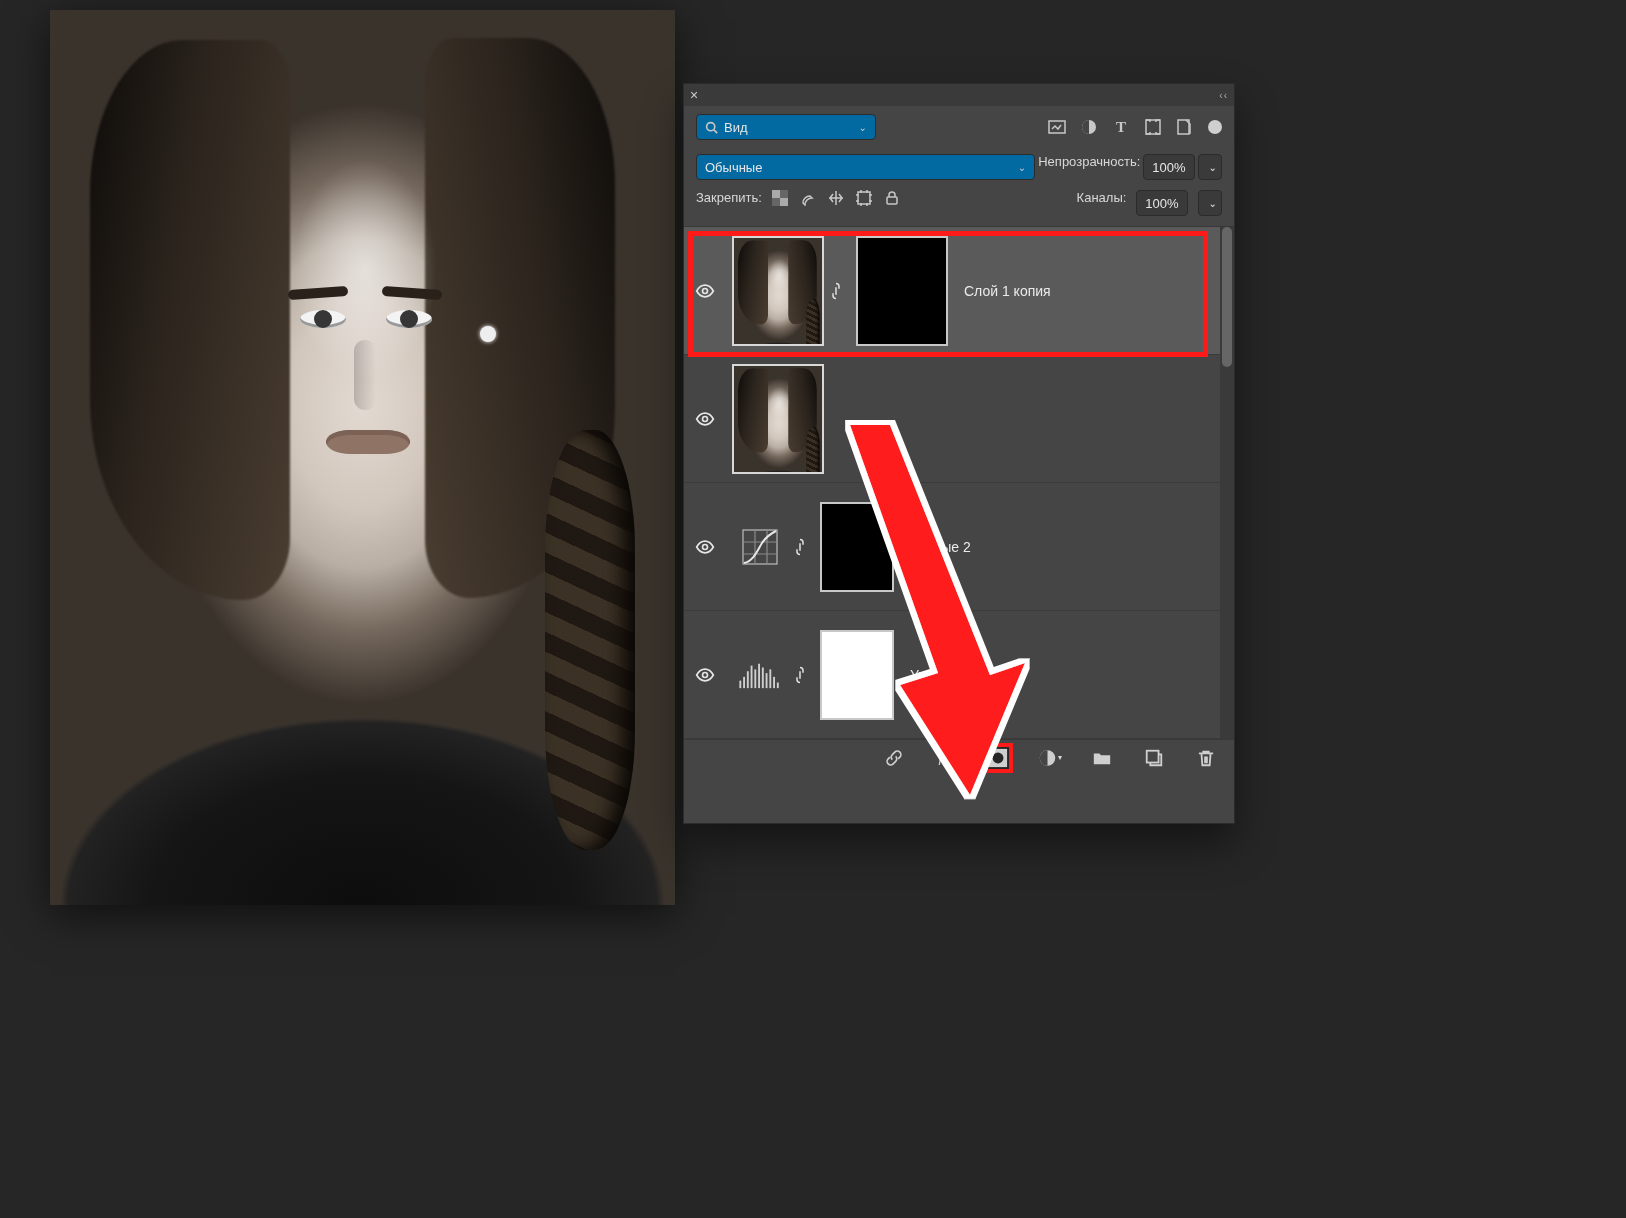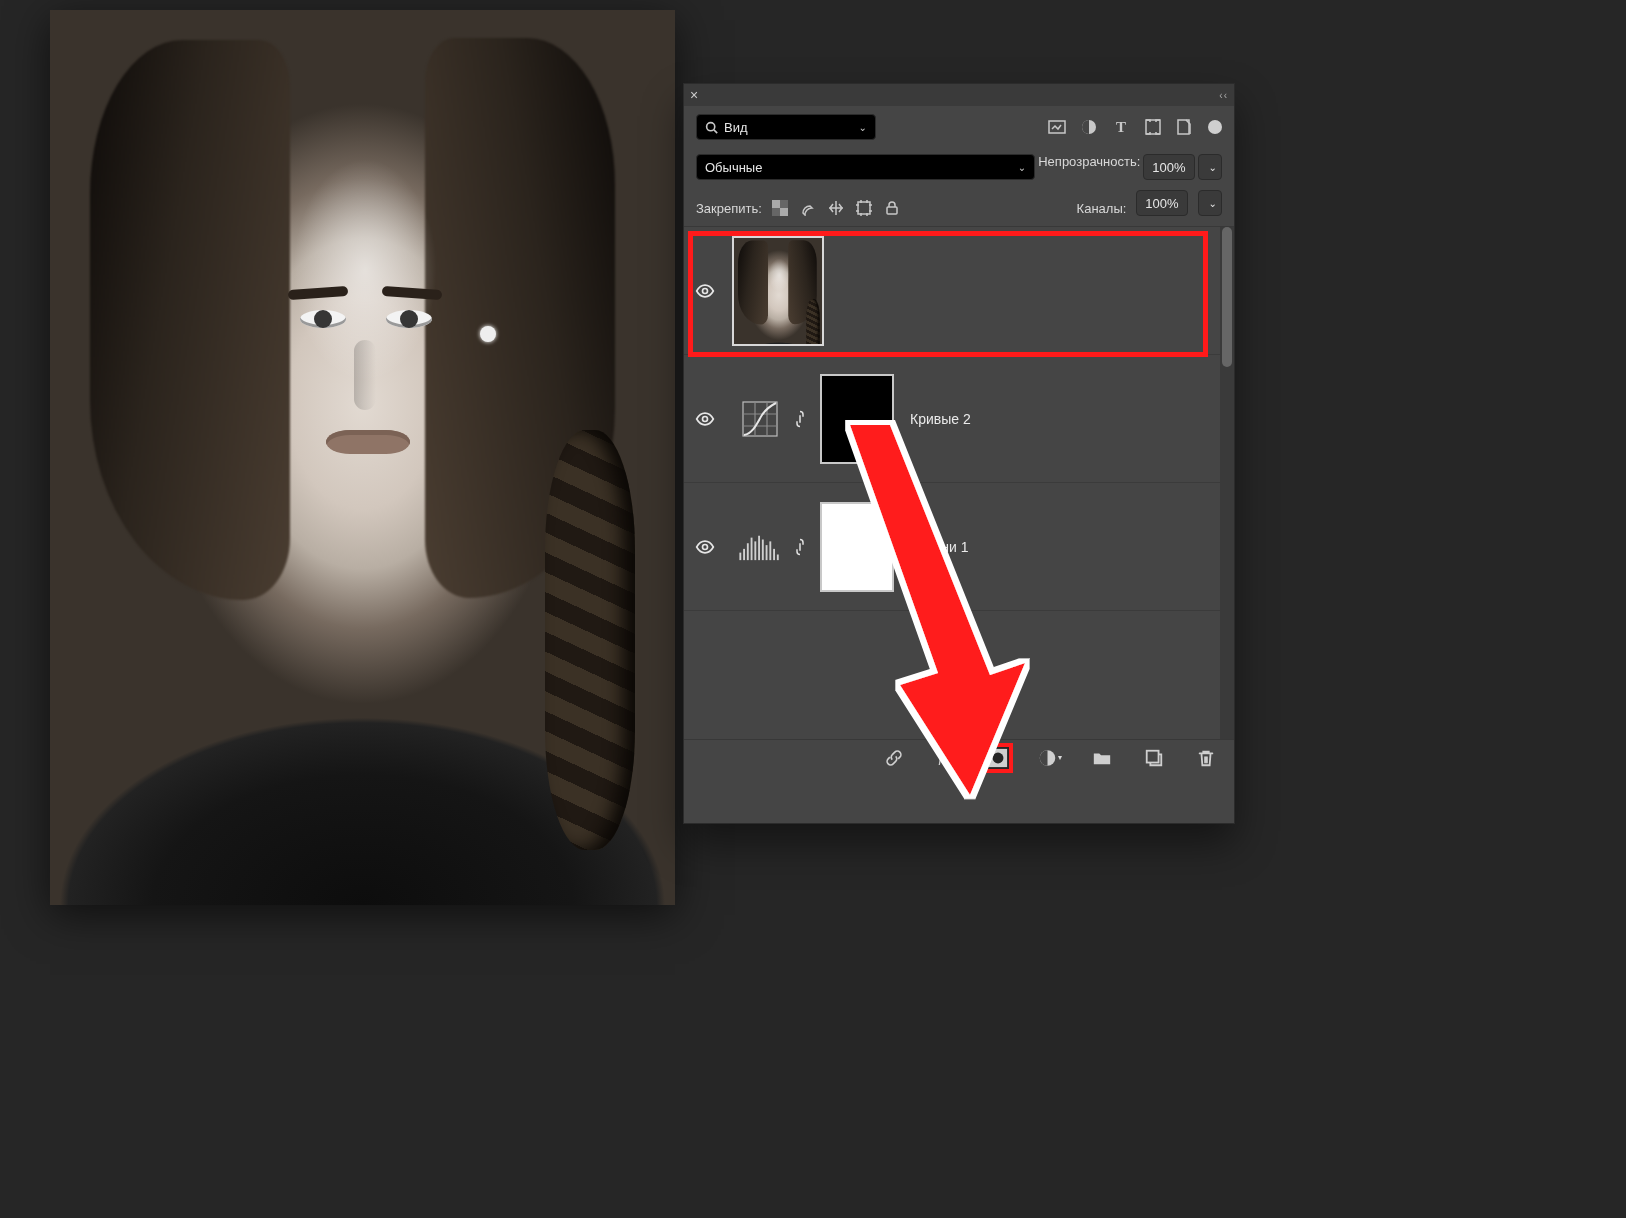--- a/index.html
+++ b/index.html
@@ -53,32 +53,32 @@
   }
   .panel-header { height: 22px; background: #3a3a3a; display:flex; align-items:center; padding:0 6px; }
   .close-x { font-size: 14px; color:#ccc; cursor: default; }
   .collapse { margin-left:auto; font-size: 10px; color:#aaa; letter-spacing:1px; }
   .tabs { display:flex; align-items:center; background:#353535; height:34px; border-bottom:1px solid #2b2b2b;}
   .tab { height:34px; display:flex; align-items:center; padding:0 14px; color:#c8c8c8; }
   .tab.active { background:#454545; color:#fff; font-weight:600; }
   .tabs .menu { margin-left:auto; padding:0 10px; color:#c8c8c8; font-size:15px;}
 
   .row1 { display:flex; align-items:center; gap:10px; padding:8px 12px; }
-  .dd { display:flex; align-items:center; gap:6px; background:#000000; border:1px solid #2b2b2b; border-radius:4px; height:26px; padding:0 8px;}
+  .dd { display:flex; align-items:center; gap:6px; background:#0369a1; border:1px solid #2b2b2b; border-radius:4px; height:26px; padding:0 8px;}
   .dd .chev { font-size:10px; color:#c8c8c8;}
   .filters { margin-left:auto; display:flex; align-items:center; gap:14px;}
   .ico { width:18px; height:18px; display:inline-block;}
   .dot { width:14px; height:14px; border-radius:50%; background:#cfcfcf; display:inline-block;}
 
   .row2 { display:flex; align-items:flex-start; gap:3px; padding:6px 12px 10px 12px;}
   .row2 .wide { flex:1;}
   .lbl { color:#d8d8d8; }
   .valbox { display:flex; align-items:center; background:#3a3a3a; border:1px solid #2b2b2b; border-radius:4px; height:26px; padding:0 8px;}
   .valbox .chev { margin-left:6px; font-size:10px;}
-  .row3 { display:flex; align-items:flex-end; gap:10px; padding:0 12px 10px 12px; border-bottom:1px solid #383838;}
+  .row3 { display:flex; align-items:flex-start; gap:10px; padding:0 12px 10px 12px; border-bottom:1px solid #383838;}
   .lock-icons { display:flex; gap:12px; align-items:center;}
 
   .layers { position:relative; height: 512px; overflow:hidden;}
   .layer { display:flex; align-items:center; height:128px; border-bottom:1px solid #3b3b3b; }
   .layer.sel { background:#5a5a5a; }
   .red-outline { position:absolute; left:4px; top:4px; right:26px; height:126px; border:5px solid #ff1a1a; pointer-events:none; }
   .eye-col { width:42px; display:flex; align-items:center; justify-content:center;}
   .eye-ic svg { width:20px; height:20px; }
   .thumb { width:92px; height:110px; border:2px solid #d8d8d8; background:#f4f4f4; position:relative; margin:0 6px; overflow:hidden;}
   .thumb .mini { transform: scale(.15); transform-origin: top left; position:absolute; left:-2px; top:-2px; width:625px; height:895px;}
@@ -222,20 +222,46 @@
         <span>100%</span>
       </div>
     <div class="valbox" style="padding:0 4px;">
         <span class="chev">⌄</span>
       </div>
   </div>
 
   <div class="layers">
     <div class="red-outline"></div>
 
+    <div class="layer sel">
+      <div class="eye-col">
+          <span class="eye-ic">
+            <svg viewBox="0 0 24 24" fill="none" stroke="#e6e6e6" stroke-width="2">
+              <path d="M2 12s4-7 10-7 10 7 10 7-4 7-10 7S2 12 2 12z"></path>
+              <circle cx="12" cy="12" r="3"></circle>
+            </svg>
+          </span>
+        </div>
+      <div class="thumb">
+        <div class="mini portrait">
+            <div class="hair-left"></div>
+            <div class="hair-right"></div>
+            <div class="torso"></div>
+            <div class="face-sheen"></div>
+            <div class="braid"></div>
+          </div>
+      </div>
+      <div class="link">
+        <svg viewBox="0 0 16 24" width="12" height="18" fill="none" stroke="#e0e0e0" stroke-width="2">
+            <path d="M8 2a4 4 0 0 1 4 4v3M8 22a4 4 0 0 1-4-4v-3M8 7v10"></path>
+          </svg>
+      </div>
+      <div class="mask black"></div>
+      <div class="lname">Слой 1 копия</div>
+    </div>
 
     <div class="layer">
       <div class="eye-col">
           <span class="eye-ic">
             <svg viewBox="0 0 24 24" fill="none" stroke="#e6e6e6" stroke-width="2">
               <path d="M2 12s4-7 10-7 10 7 10 7-4 7-10 7S2 12 2 12z"></path>
               <circle cx="12" cy="12" r="3"></circle>
             </svg>
           </span>
         </div>

